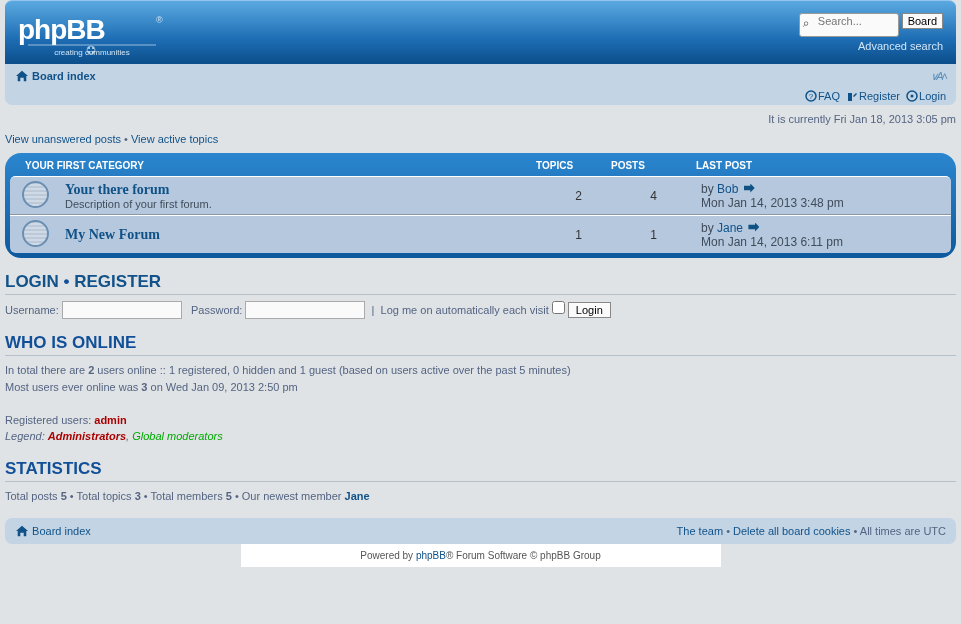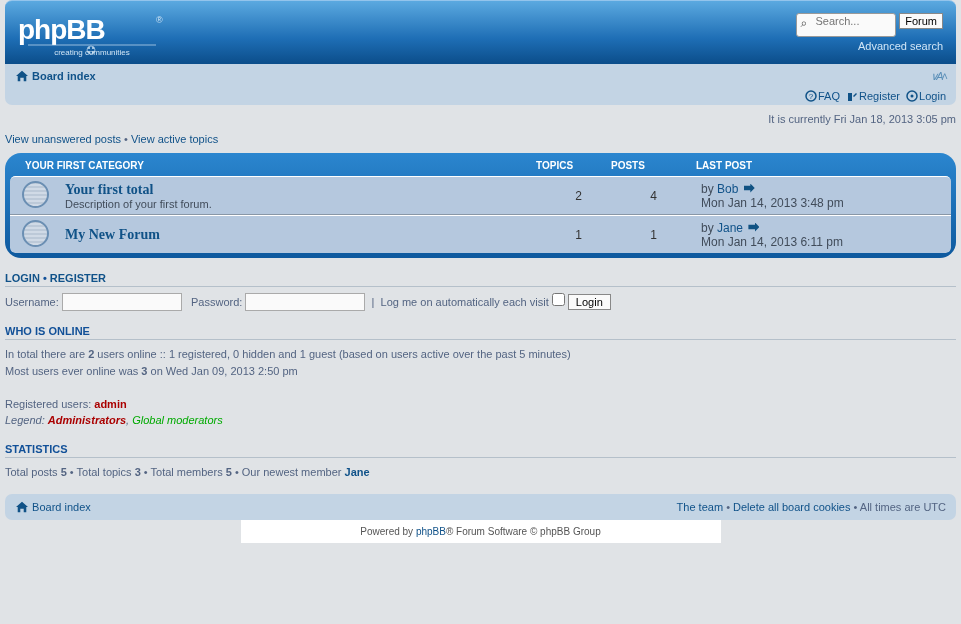--- a/index.html
+++ b/index.html
@@ -44,21 +44,21 @@
 .forum-list { border-radius: 5px; overflow: hidden; }
 .forum-icon { width: 50px; text-align: center; }
 .forum-icon .fi { display: inline-block; width: 27px; height: 27px; border: 2px solid #6b8fb3; border-radius: 50%; background: repeating-linear-gradient(0deg, #d0dae6, #d0dae6 2px, #bcc9d8 2px, #bcc9d8 4px); position: relative; }
 .forum-main { flex: 1; padding: 0 5px; }
 .forum-main .ft { font-family: "Trebuchet MS"; font-size: 14px; font-weight: bold; color: #105287; }
 .forum-main .fd { font-size: 11px; color: #414c5a; }
 .forum-count { width: 75px; text-align: center; font-size: 12px; color: #333; }
 .forum-last { width: 260px; padding-left: 10px; font-size: 12px; color: #414c5a; }
 .goto-icon { display: inline-block; width: 11px; height: 9px; background: #105283; margin-left: 2px; vertical-align: 0; clip-path: polygon(0 25%, 60% 25%, 60% 0, 100% 50%, 60% 100%, 60% 75%, 0 75%); }
 
-h3.section { font-family: Arial; font-size: 11px; color: #115098; text-transform: uppercase; border-bottom: 1px solid #b5c0ca; margin: 14px 0 6px; padding-bottom: 2px; }
+h3.section { font-family: Arial; font-size: 17px; color: #115098; text-transform: uppercase; border-bottom: 1px solid #b5c0ca; margin: 14px 0 6px; padding-bottom: 2px; }
 .login-sec { font-size: 11px; }
 .login-sec input[type=text], .login-sec input[type=password] { width: 120px; background: #fafafa; border: 1px solid #aaa; padding: 2px; font-size: 11px; }
 .login-sec .lbtn { background: #fafafa; border: 1px solid #888; padding: 1px 7px; cursor: pointer; font-size: 11px; }
 
 .online-sec, .stats-sec { font-size: 11px; line-height: 1.5; }
 .admin-color { color: #AA0000; font-weight: bold; }
 .globalmod-color { color: #00AA00; }
 .legend-i { font-style: italic; }
 
 .footer-nav { background: #c3d4e4; border-radius: 7px; padding: 7px 10px; margin-top: 14px; font-size: 11px; display: flex; justify-content: space-between; align-items: center; }
@@ -83,21 +83,21 @@
             <circle cx="75" cy="37" r="1" fill="#cfe4f5"></circle>
       <circle cx="71" cy="41" r="1" fill="#cfe4f5"></circle>
             <circle cx="75" cy="41" r="1" fill="#cfe4f5"></circle>
     </svg>
    </div>
    <div class="search-box">
     <span class="wrap-in">
      <span class="mag">⌕</span>
      <input type="text" placeholder="Search..." style="">
     </span>
-    <button class="btn">Forum</button>
+    <button class="btn">Board</button>
     <a href="#" class="adv">Advanced search</a>
    </div>
   </div>
 
   <div class="navbar">
    <div class="breadcrumb-row">
     <svg class="home" viewBox="0 0 16 14">
             <path d="M8 1 L15 7 L13 7 L13 13 L10 13 L10 9 L6 9 L6 13 L3 13 L3 7 L1 7 Z" fill="#105287"></path>
           </svg>
     <a href="#" style="font-weight:bold;">Board index</a>
@@ -135,21 +135,21 @@
   <div class="cat-header">
    <div class="c-main"><a href="#" style="color:#fff">YOUR FIRST CATEGORY</a></div>
    <div class="c-topics">TOPICS</div>
    <div class="c-posts">POSTS</div>
    <div class="c-last">LAST POST</div>
   </div>
   <div class="forum-list">
    <div class="forum-row">
     <div class="forum-icon"><span class="fi"></span></div>
     <div class="forum-main">
-     <a href="#" class="ft">Your first total</a><br>
+     <a href="#" class="ft">Your there forum</a><br>
      <span class="fd">Description of your first forum.</span>
     </div>
     <div class="forum-count">2</div>
     <div class="forum-count">4</div>
     <div class="forum-last">
      <span>by </span><a href="#">Bob</a> <a href="#"><span class="goto-icon"></span></a><br>
      <span>Mon Jan 14, 2013 3:48 pm</span>
     </div>
    </div>
    <div class="forum-row">

